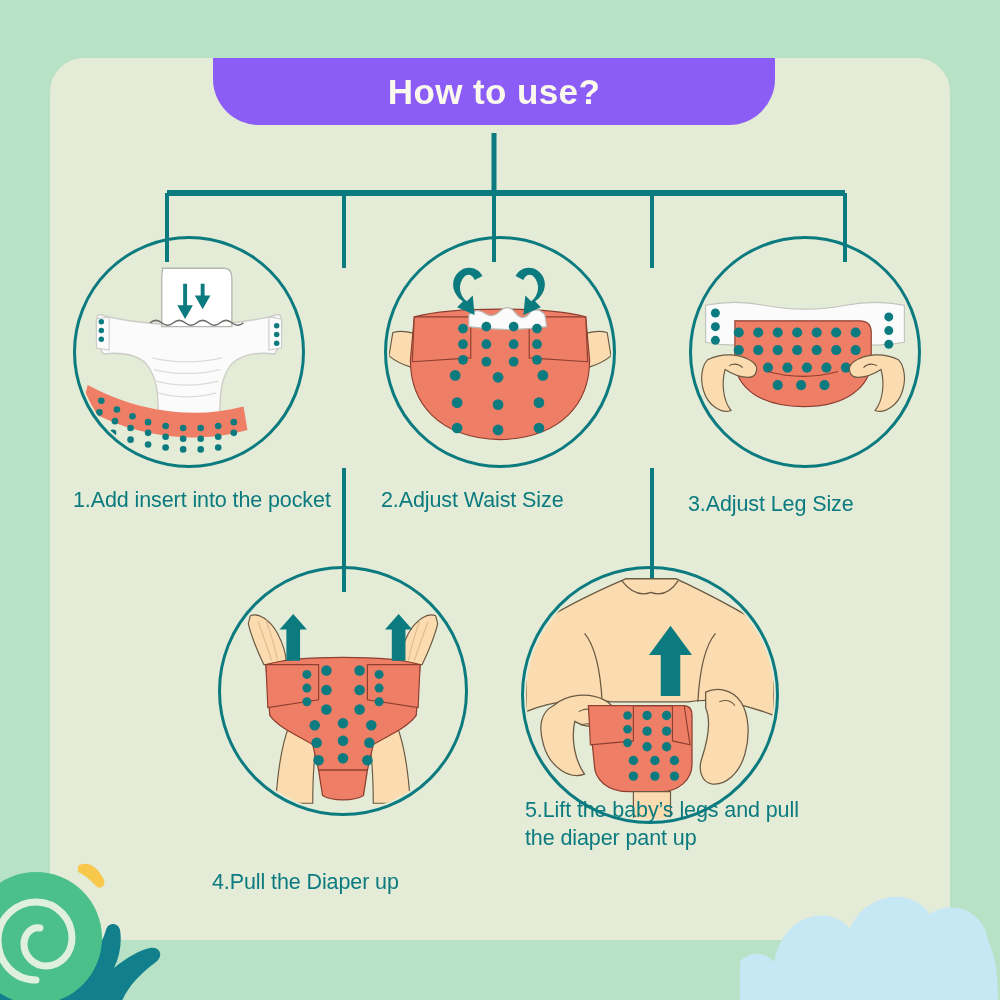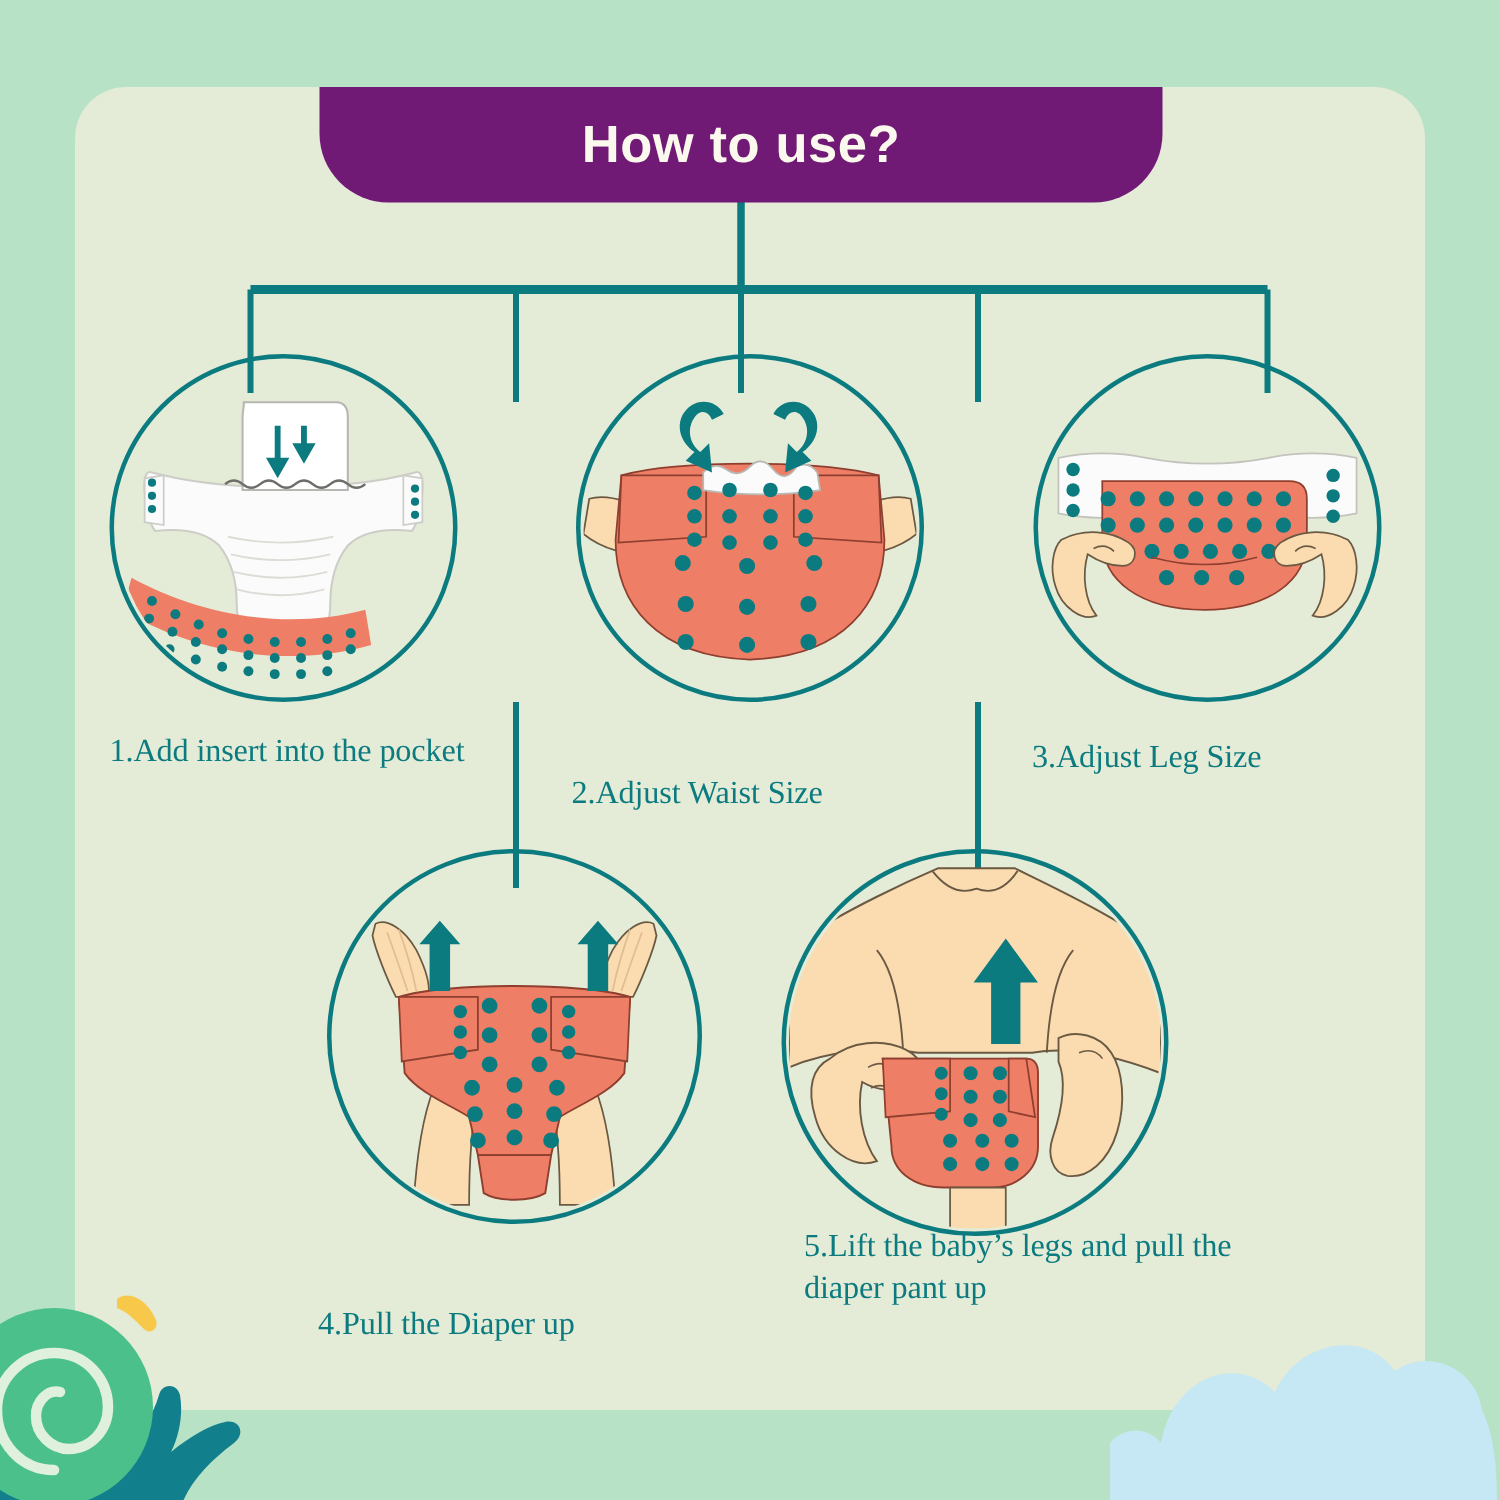--- a/index.html
+++ b/index.html
@@ -54,22 +54,22 @@
     width: 36px;
     height: 34px;
   }
 
   
   .banner {
     position: absolute;
     left: 213px;
     top: 58px;
     width: 562px;
-    height: 77px;
-    background: #701a75;
+    height: 67px;
+    background: #8b5cf6;
     border-radius: 0 0 46px 46px;
     display: flex;
     align-items: center;
     justify-content: center;
     box-sizing: border-box;
   }
   .banner-title {
     color: #fbf8ee;
     font-size: 35px;
     font-weight: 700;
@@ -102,38 +102,37 @@
   .circle svg {
     display: block;
   }
   .caption {
     position: absolute;
     color: #0b7b80;
     font-size: 21.5px;
     font-weight: 500;
     line-height: 1.32;
     letter-spacing: -0.1px;
-    font-family: Liberation Serif, serif;
   }
 
   
   #step1-circle { left: 73px;  top: 236px; width: 232px; height: 232px; }
   #step1-caption{ left: 73px;  top: 486px; width: 260px; }
 
   #step2-circle { left: 384px; top: 236px; width: 232px; height: 232px; }
-  #step2-caption{ left: 381px; top: 486px; width: 260px; margin-top: 28px; }
+  #step2-caption{ left: 381px; top: 486px; width: 260px; }
 
   #step3-circle { left: 689px; top: 236px; width: 232px; height: 232px; }
   #step3-caption{ left: 688px; top: 490px; width: 250px; }
 
   #step4-circle { left: 218px; top: 566px; width: 250px; height: 250px; }
   #step4-caption{ left: 212px; top: 868px; width: 280px; }
 
   #step5-circle { left: 521px; top: 566px; width: 258px; height: 258px; }
-  #step5-caption{ left: 525px; top: 816px; width: 300px; margin-left: 11px; }
+  #step5-caption{ left: 525px; top: 796px; width: 300px; }
 </style>
 </head>
 <body>
 
 <div id="stage">
 
   <div class="card"></div>
 
   <svg class="lines" viewBox="0 0 1000 1000" width="1000" height="1000" aria-hidden="true">
     <g stroke="#0b7b80" fill="none" stroke-width="4">

